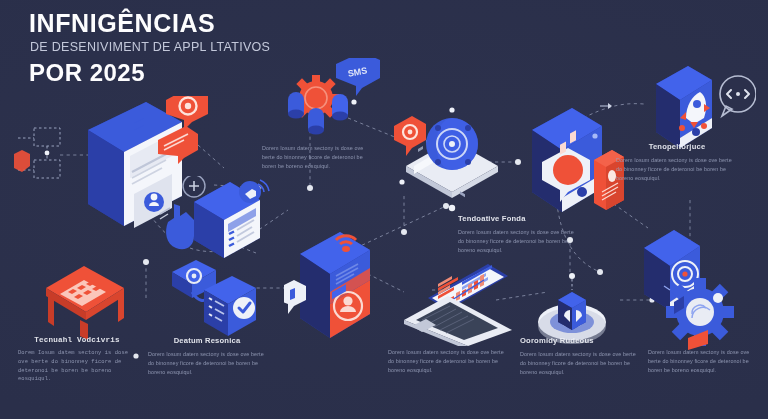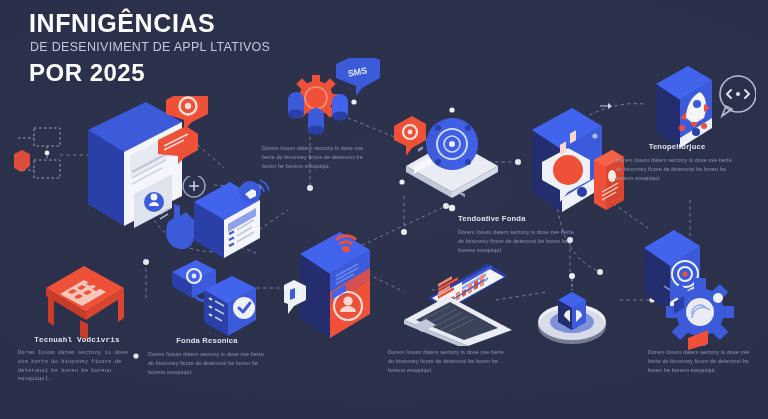--- a/index.html
+++ b/index.html
@@ -465,21 +465,21 @@
     <path d="M4,10 L14,10" stroke="#aab2cc" stroke-width="1.2"></path>
     <path d="M12,7 L16,10 L12,13 Z" fill="#cfd5e6"></path>
   </svg>
 
   <div class="blk" style="left:18px;top:336px;width:118px;font-family:Liberation Mono, monospace;">
     <h4>Tecnuahl Vodcivris</h4>
     <p>Dorem Iosum datem sectony is dose ove berte do binonney ficore de deteronoi be boren be boreno eosquiqul.</p>
   </div>
 
   <div class="blk" style="left:148px;top:336px;width:118px;">
-    <h4>Fonda Resonica</h4>
+    <h4>Deatum Resonica</h4>
     <p>Dorem Iosum datem sectony is dose ove berte do binonney ficore de deteronoi be boren be boreno eosquiqul.</p>
   </div>
 
   <div class="blk" style="left:262px;top:144px;width:114px;">
     <p>Dorem Iosum datem sectony is dose ove berte do binonney ficore de deteronoi be boren be boreno eosquiqul.</p>
   </div>
 
   <div class="blk" style="left:616px;top:142px;width:122px;">
     <h4>Tenopeltorjuce</h4>
     <p>Dorem Iosum datem sectony is dose ove berte do binonney ficore de deteronoi be boren be boreno eosquiqul.</p>
@@ -487,18 +487,22 @@
 
   <div class="blk" style="left:458px;top:214px;width:116px;">
     <h4 class="lft">Tendoative Fonda</h4>
     <p>Dorem Iosum datem sectony is dose ove berte do binonney ficore de deteronoi be boren be boreno eosquiqul.</p>
   </div>
 
   <div class="blk" style="left:388px;top:348px;width:116px;">
     <p>Dorem Iosum datem sectony is dose ove berte do binonney ficore de deteronoi be boren be boreno eosquiqul.</p>
   </div>
 
+  <div class="blk" style="left:520px;top:336px;width:118px;">
+    <h4 class="lft">Ooromidy Rudeous</h4>
+    <p>Dorem Iosum datem sectony is dose ove berte do binonney ficore de deteronoi be boren be boreno eosquiqul.</p>
+  </div>
 
   <div class="blk" style="left:648px;top:348px;width:114px;">
     <p>Dorem Iosum datem sectony is dose ove berte do binonney ficore de deteronoi be boren be boreno eosquiqul.</p>
   </div>
 
 </div>
 
 </body></html>

